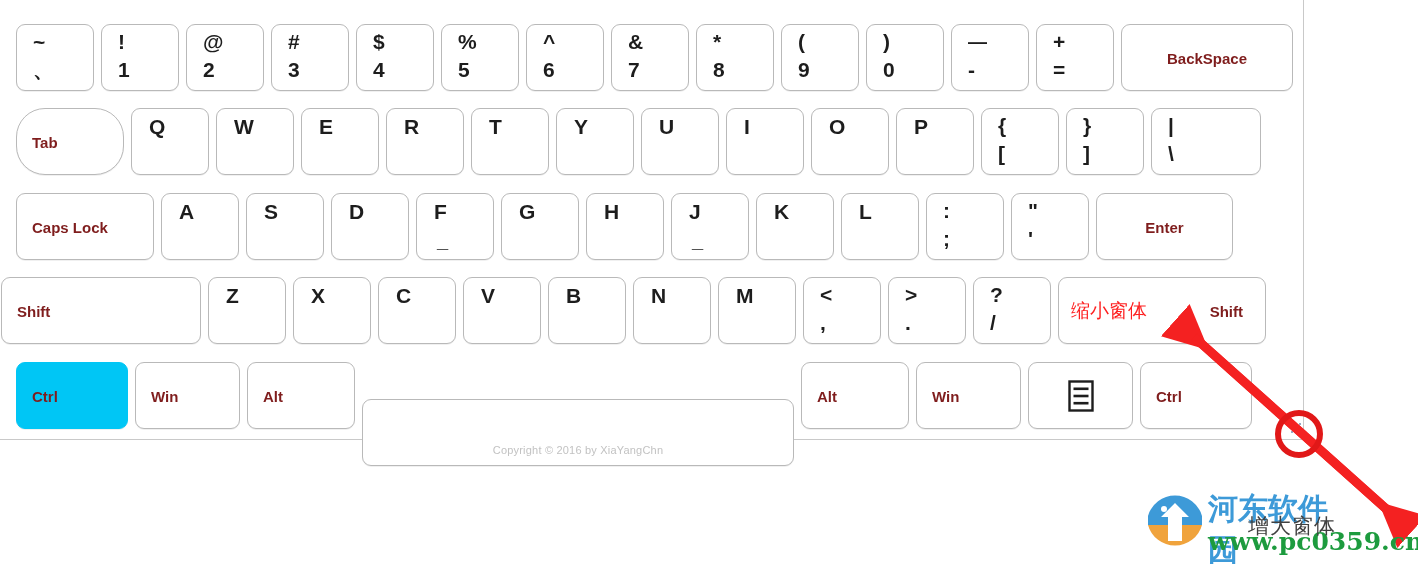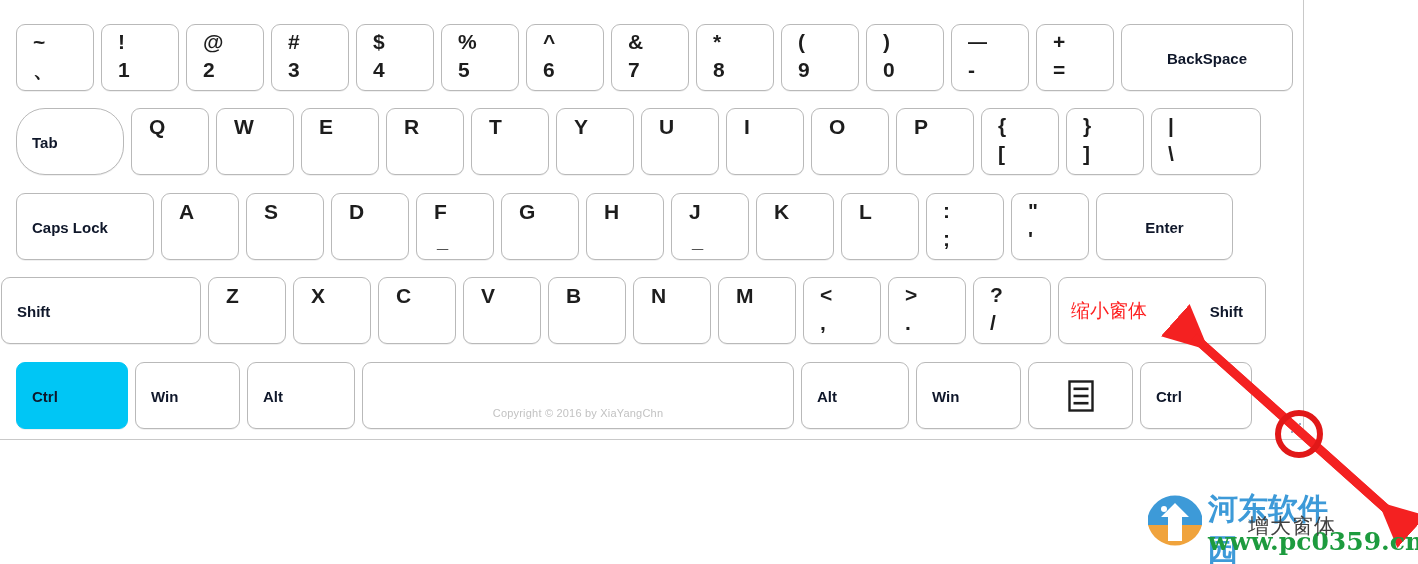--- a/index.html
+++ b/index.html
@@ -101,21 +101,21 @@
   }
 
   
   .key .leg-word {
     position: absolute;
     left: 15px;
     top: 50%;
     transform: translateY(-50%);
     font-size: 15px;
     font-weight: bold;
-    color: #0f172a;
+    color: #7f1d1d;
     white-space: nowrap;
   }
   .key.center-word .leg-word {
     left: 0;
     right: 0;
     text-align: center;
   }
   .key.rt-word .leg-word {
     left: auto;
     right: 22px;
@@ -125,21 +125,21 @@
   .k-backspace { width: 172px; }
   .k-tab       { width: 108px; border-radius: 29px; }
   .k-backslash { width: 110px; }
   .k-caps      { width: 138px; }
   .k-enter     { width: 137px; }
   .k-lshift    { width: 200px; }
   .k-rshift    { width: 208px; }
   .k-ctrl      { width: 112px; }
   .k-win       { width: 105px; }
   .k-alt       { width: 108px; }
-  .k-space     { width: 432px; }
+  .k-space     { width: 432px; margin-top: 37px; }
   .k-menu      { width: 105px; }
 
   .key.active {
     background: #00c6f5;
     border-color: #00c6f5;
   }
 
   
   .copyright {
     position: absolute;

